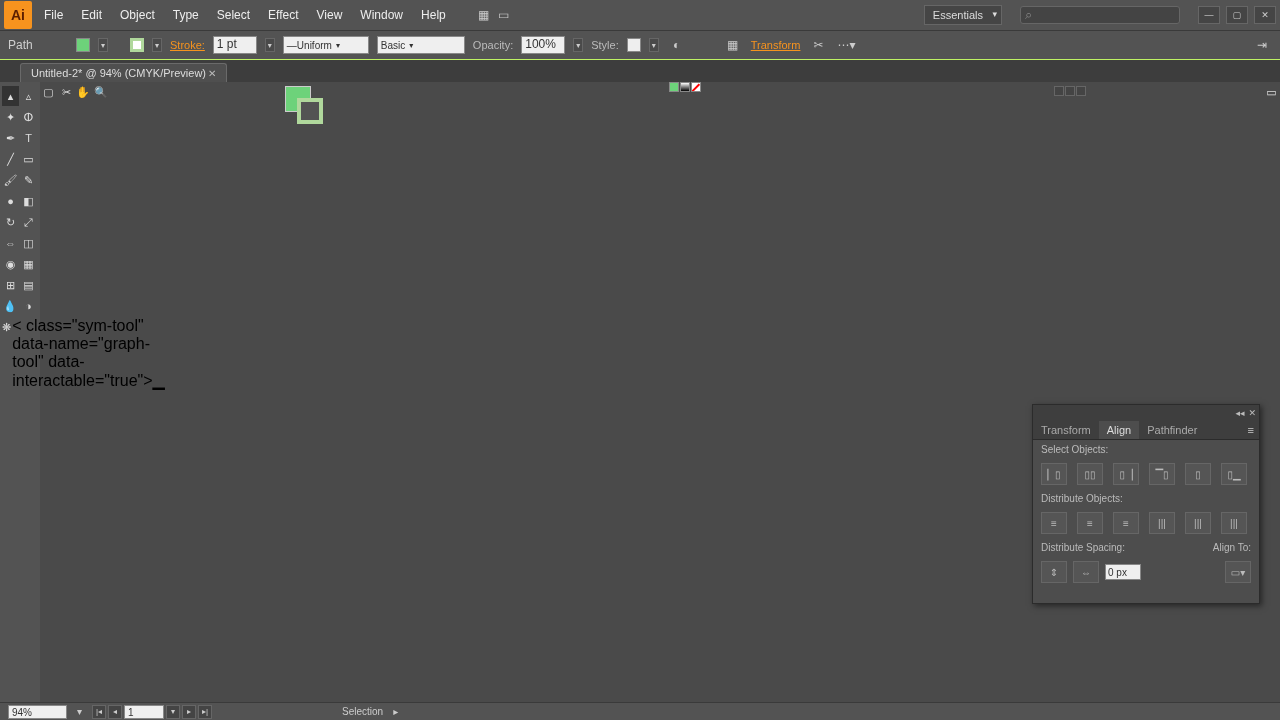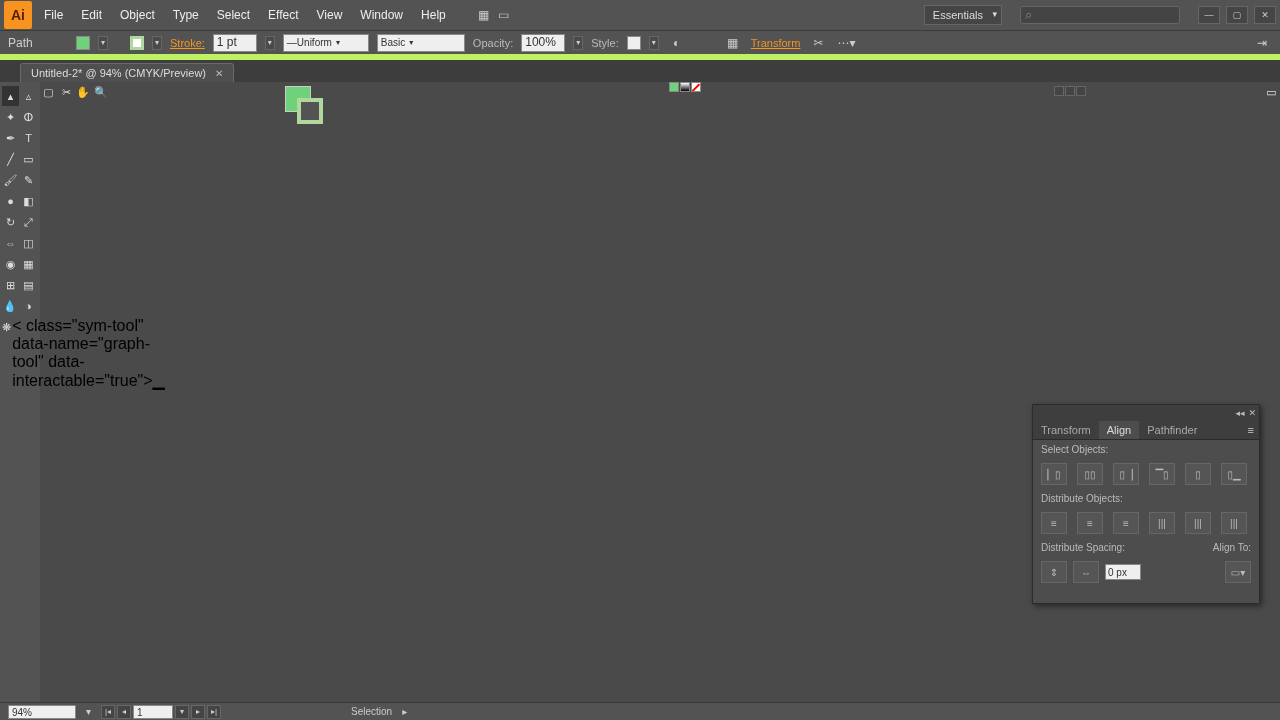--- a/index.html
+++ b/index.html
@@ -12,36 +12,36 @@
 .menu-item { color: #eee; font-size: 12px; padding: 4px 8px; cursor: pointer; }
 .titlebar-right { margin-left: auto; display: flex; align-items: center; gap: 18px; padding-right: 4px; }
 .workspace-sel { color: #ddd; font-size: 11px; padding: 3px 18px 3px 8px; background: #454545; border: 1px solid #666; position: relative; }
 .workspace-sel::after { content: "▾"; position: absolute; right: 4px; font-size: 9px; }
 .search-box { width: 160px; height: 18px; background: #444; border: 1px solid #666; border-radius: 3px; display: flex; align-items: center; padding: 0 4px; color: #888; font-size: 11px; }
 .search-box::before { content: "⌕"; margin-right: 3px; font-size: 13px; }
 .win-btns { display: flex; gap: 6px; }
 .win-btn { width: 22px; height: 18px; background: #454545; border: 1px solid #666; display: flex; align-items: center; justify-content: center; color: #ccc; font-size: 9px; cursor: pointer; }
 
 
-.controlbar { height: 30px; background: #535353; border-top: 1px solid #3a3a3a; border-bottom: 6px solid #bef264; display: flex; align-items: center; padding: 0 8px; gap: 8px; color: #ccc; font-size: 11px; }
+.controlbar { height: 30px; background: #535353; border-top: 1px solid #3a3a3a; border-bottom: 1px solid #bef264; display: flex; align-items: center; padding: 0 8px; gap: 8px; color: #ccc; font-size: 11px; }
 .controlbar .label { color: #bbb; }
 .path-label { width: 60px; color: #cfcfcf; font-size: 12px; }
 .ctrl-swatch { width: 14px; height: 14px; border: 1px solid #888; }
 .ctrl-drop { width: 10px; height: 14px; border: 1px solid #666; background: #4a4a4a; display:flex; align-items:center; justify-content:center; font-size:8px; }
 .stroke-lbl { color: #f7931e; text-decoration: underline; }
 .ctrl-input { width: 44px; height: 18px; background: #efefef; border: 1px solid #888; font-size: 12px; padding: 0 3px; color: #333; }
 .ctrl-select { height: 18px; background: #efefef; border: 1px solid #888; font-size: 10px; padding: 0 3px; color: #333; display: flex; align-items: center; position: relative; }
 .ctrl-select::after { content: "▾"; font-size: 8px; margin-left: 4px; }
 .transform-link { color: #f7931e; text-decoration: underline; font-size: 11px; }
 .ctrl-gap { flex: 1; }
 .ctrl-icon { width: 20px; height: 20px; display:flex;align-items:center;justify-content:center; color:#ccc; font-size:12px;}
 
 
 .tabbar { height: 22px; background: #3d3d3d; display: flex; align-items: flex-end; padding-left: 20px; }
-.tab { background: #4f4f4f; border: 1px solid #6a6a6a; border-bottom: none; color: #ddd; font-size: 11px; padding: 3px 10px; display: flex; align-items: center; gap: 9px; border-radius: 3px 3px 0 0; }
+.tab { background: #4f4f4f; border: 1px solid #6a6a6a; border-bottom: none; color: #ddd; font-size: 11px; padding: 3px 10px; display: flex; align-items: center; gap: 2px; border-radius: 3px 3px 0 0; }
 .tab .x { font-size: 10px; color: #bbb; cursor: pointer; }
 
 
 .workspace { display: flex; height: calc(100% - 30px - 30px - 22px - 18px); background: #4a4a4a; position: relative; }
 .toolcol { width: 40px; background: #535353; display: flex; flex-direction: column; padding: 4px 2px; gap: 1px; }
 .toolrow { display: flex; gap: 1px; }
 .tool { width: 17px; height: 20px; display: flex; align-items: center; justify-content: center; color: #ddd; font-size: 11px; cursor: pointer; }
 .tool.active { background: #333; }
 .canvas-area { flex: 1; background: #4a4a4a; position: relative; overflow: hidden; }
 .scrollbar-v { position:absolute; right:0; top:0; width:14px; height:100%; background:#3f3f3f;}
@@ -67,21 +67,21 @@
 .align-btn { width:26px; height:22px; background:#555; border:1px solid #666; display:flex;align-items:center;justify-content:center; color:#bbb; font-size:10px; cursor:pointer;}
 .align-sec { padding:4px 8px; color:#bbb; font-size:10px;}
 .dist-sp { display:flex; align-items:center; gap:6px; padding:4px 8px;}
 .dist-sp input { width:36px; height:16px; background:#efefef; border:1px solid #888; font-size:10px; padding:0 2px; color:#333;}
 .align-panel-tabs { display:flex; background:#3e3e3e; border-bottom:1px solid #2b2b2b; font-size:11px;}
 .align-panel-tabs div { padding:3px 8px; cursor:pointer; color:#aaa;}
 .align-panel-tabs div.active { background:#4d4d4d; color:#ddd;}
 
 
 .statusbar { height: 18px; background: #535353; display:flex; align-items:center; font-size:10px; color:#ccc; padding:0 8px; gap:10px; border-top:1px solid #3a3a3a;}
-.statusbar .zoom { width:68px; background:#efefef; color:#333; height:14px; line-height:14px; padding:0 3px; border:1px solid #888;}
+.statusbar .zoom { width:59px; background:#efefef; color:#333; height:14px; line-height:14px; padding:0 3px; border:1px solid #888;}
 .statusbar .pager { display:flex; align-items:center; gap:2px;}
 .statusbar .pgbtn { width:14px; height:14px; background:#444; border:1px solid #666; display:flex;align-items:center;justify-content:center; font-size:8px;}
 .statusbar .pg { width:40px; background:#efefef; color:#333; height:14px; line-height:14px; padding:0 3px; border:1px solid #888;}
 .statusbar .sel { margin-left:120px;}
 
 
 .none-sw { background:#fff; position:relative; overflow:hidden;}
 .none-sw::after{content:""; position:absolute; left:-2px; top:50%; width:140%; height:2px; background:red; transform:rotate(-45deg);}
 </style>
 </head>

